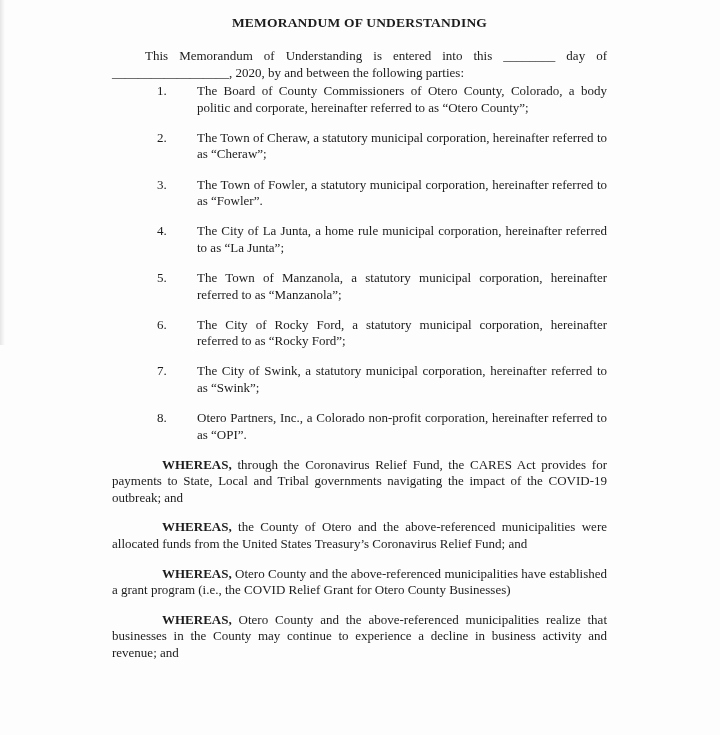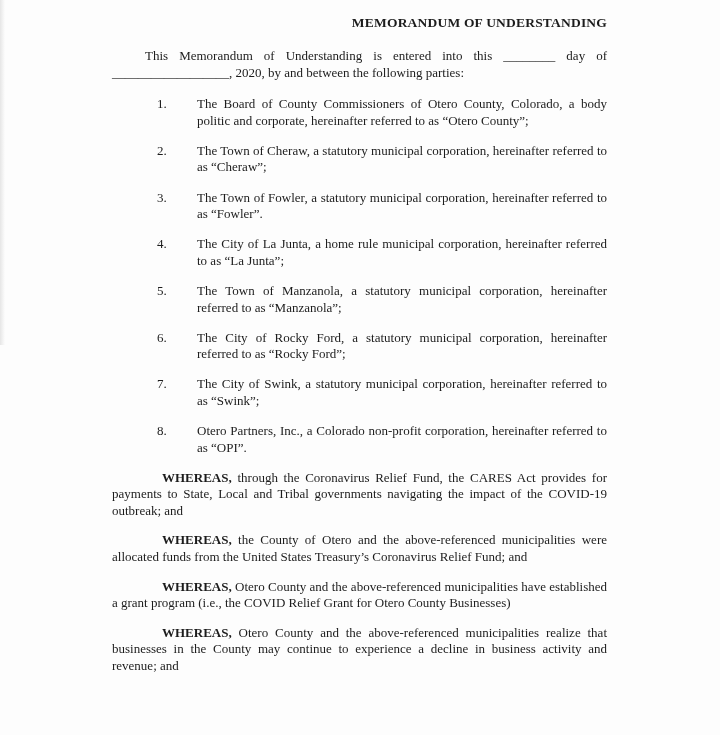--- a/index.html
+++ b/index.html
@@ -27,34 +27,34 @@
     width: 5px;
     height: 345px;
     background: linear-gradient(to right, #e6e6e6, rgba(255,255,255,0));
     pointer-events: none;
   }
   .title {
     margin: 0 0 17px 0;
     font-size: 13.5px;
     line-height: 17px;
     font-weight: bold;
-    text-align: right;
+    text-align: center;
     letter-spacing: 0.2px;
   }
   .para {
     margin: 0 0 13px 0;
     font-size: 13px;
     line-height: 16.6px;
     text-align: justify;
   }
   .first-indent {
     text-indent: 33px;
   }
   .opening {
-    margin-bottom: 15px;
+    margin-bottom: 2px;
   }
   .party {
     display: flex;
     margin: 0 0 13.5px 0;
     padding-left: 45px;
     font-size: 13px;
     line-height: 16.6px;
   }
   .party .num {
     flex: none;

